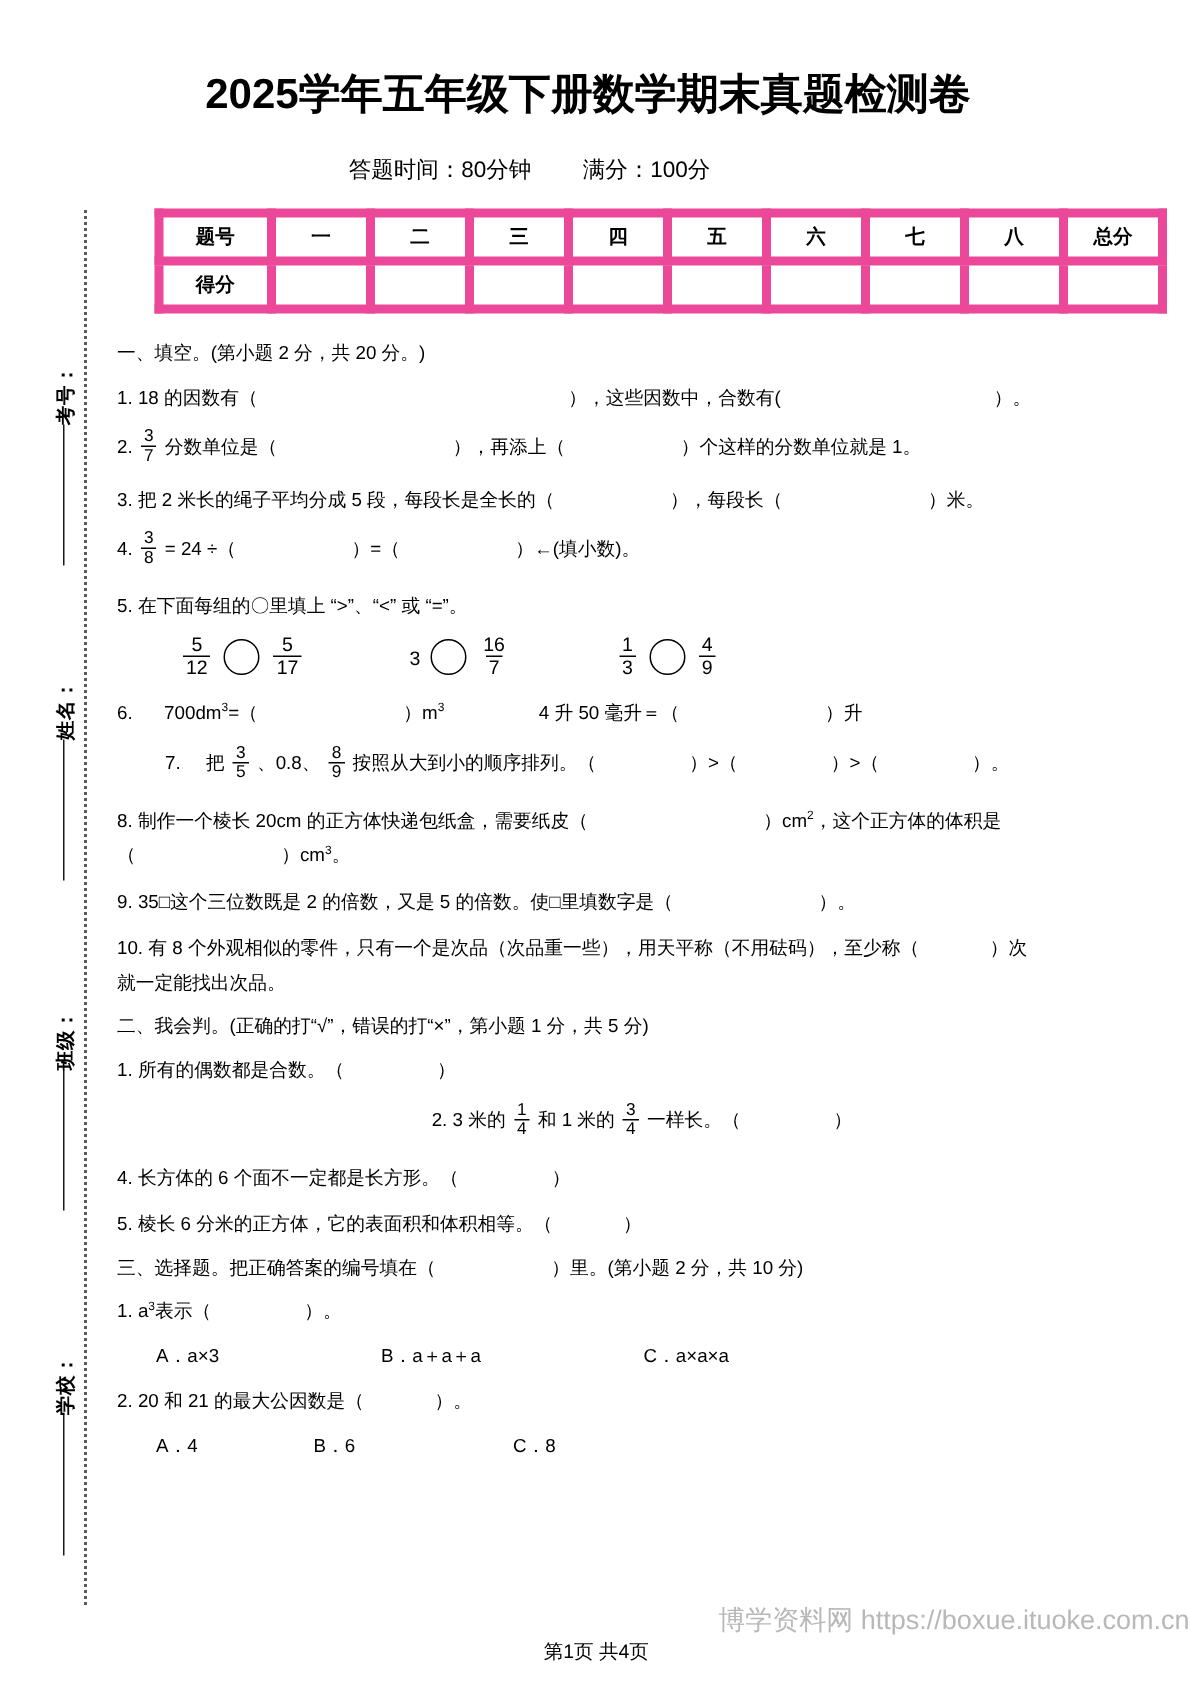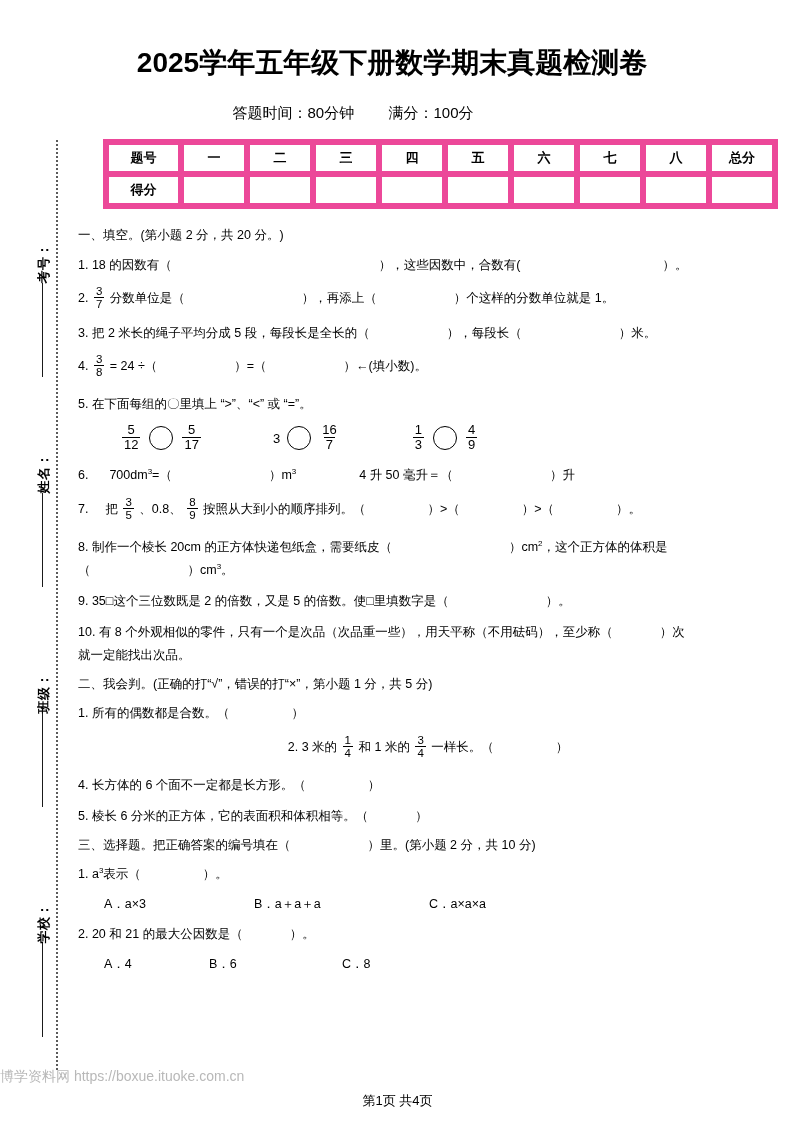--- a/index.html
+++ b/index.html
@@ -184,22 +184,22 @@
   .opts .opt { display: inline-block; }
   .opt-a { width: 150px; }
   .opt-b { width: 175px; }
 
   
   #watermark {
     position: absolute;
     left: 0;
     top: 1068px;
     width: 793px;
-    text-align: left;
-    font-size: 14px;
+    text-align: right;
+    font-size: 18px;
     color: #b8b8b8;
     font-family: "Liberation Sans", sans-serif;
   }
   #page-number {
     position: absolute;
     left: 1px;
     top: 1092px;
     width: 793px;
     text-align: center;
     font-size: 13px;
@@ -365,21 +365,21 @@
       <span class="blankspace" style="width:14px;"></span>
       <span>700dm</span><sup class="unit">3</sup><span>=（</span>
       <span class="blankspace w90"></span>
       <span>）m</span><sup class="unit">3</sup>
       <span class="spacer-l"></span>
       <span>4 升 50 毫升＝（</span>
       <span class="blankspace w90"></span>
       <span>）升</span>
     </div>
 
-    <div class="q tall" style="margin-bottom:16px;">
+    <div class="q tall" style="margin-bottom:16px;margin-left:32px;">
       <span>7.</span>
       <span class="blankspace" style="width:10px;"></span>
       <span>把</span>
       <span class="frac">
         <span class="num">3</span>
         <span class="den">5</span>
       </span>
       <span>、0.8、</span>
       <span class="frac">
         <span class="num">8</span>

